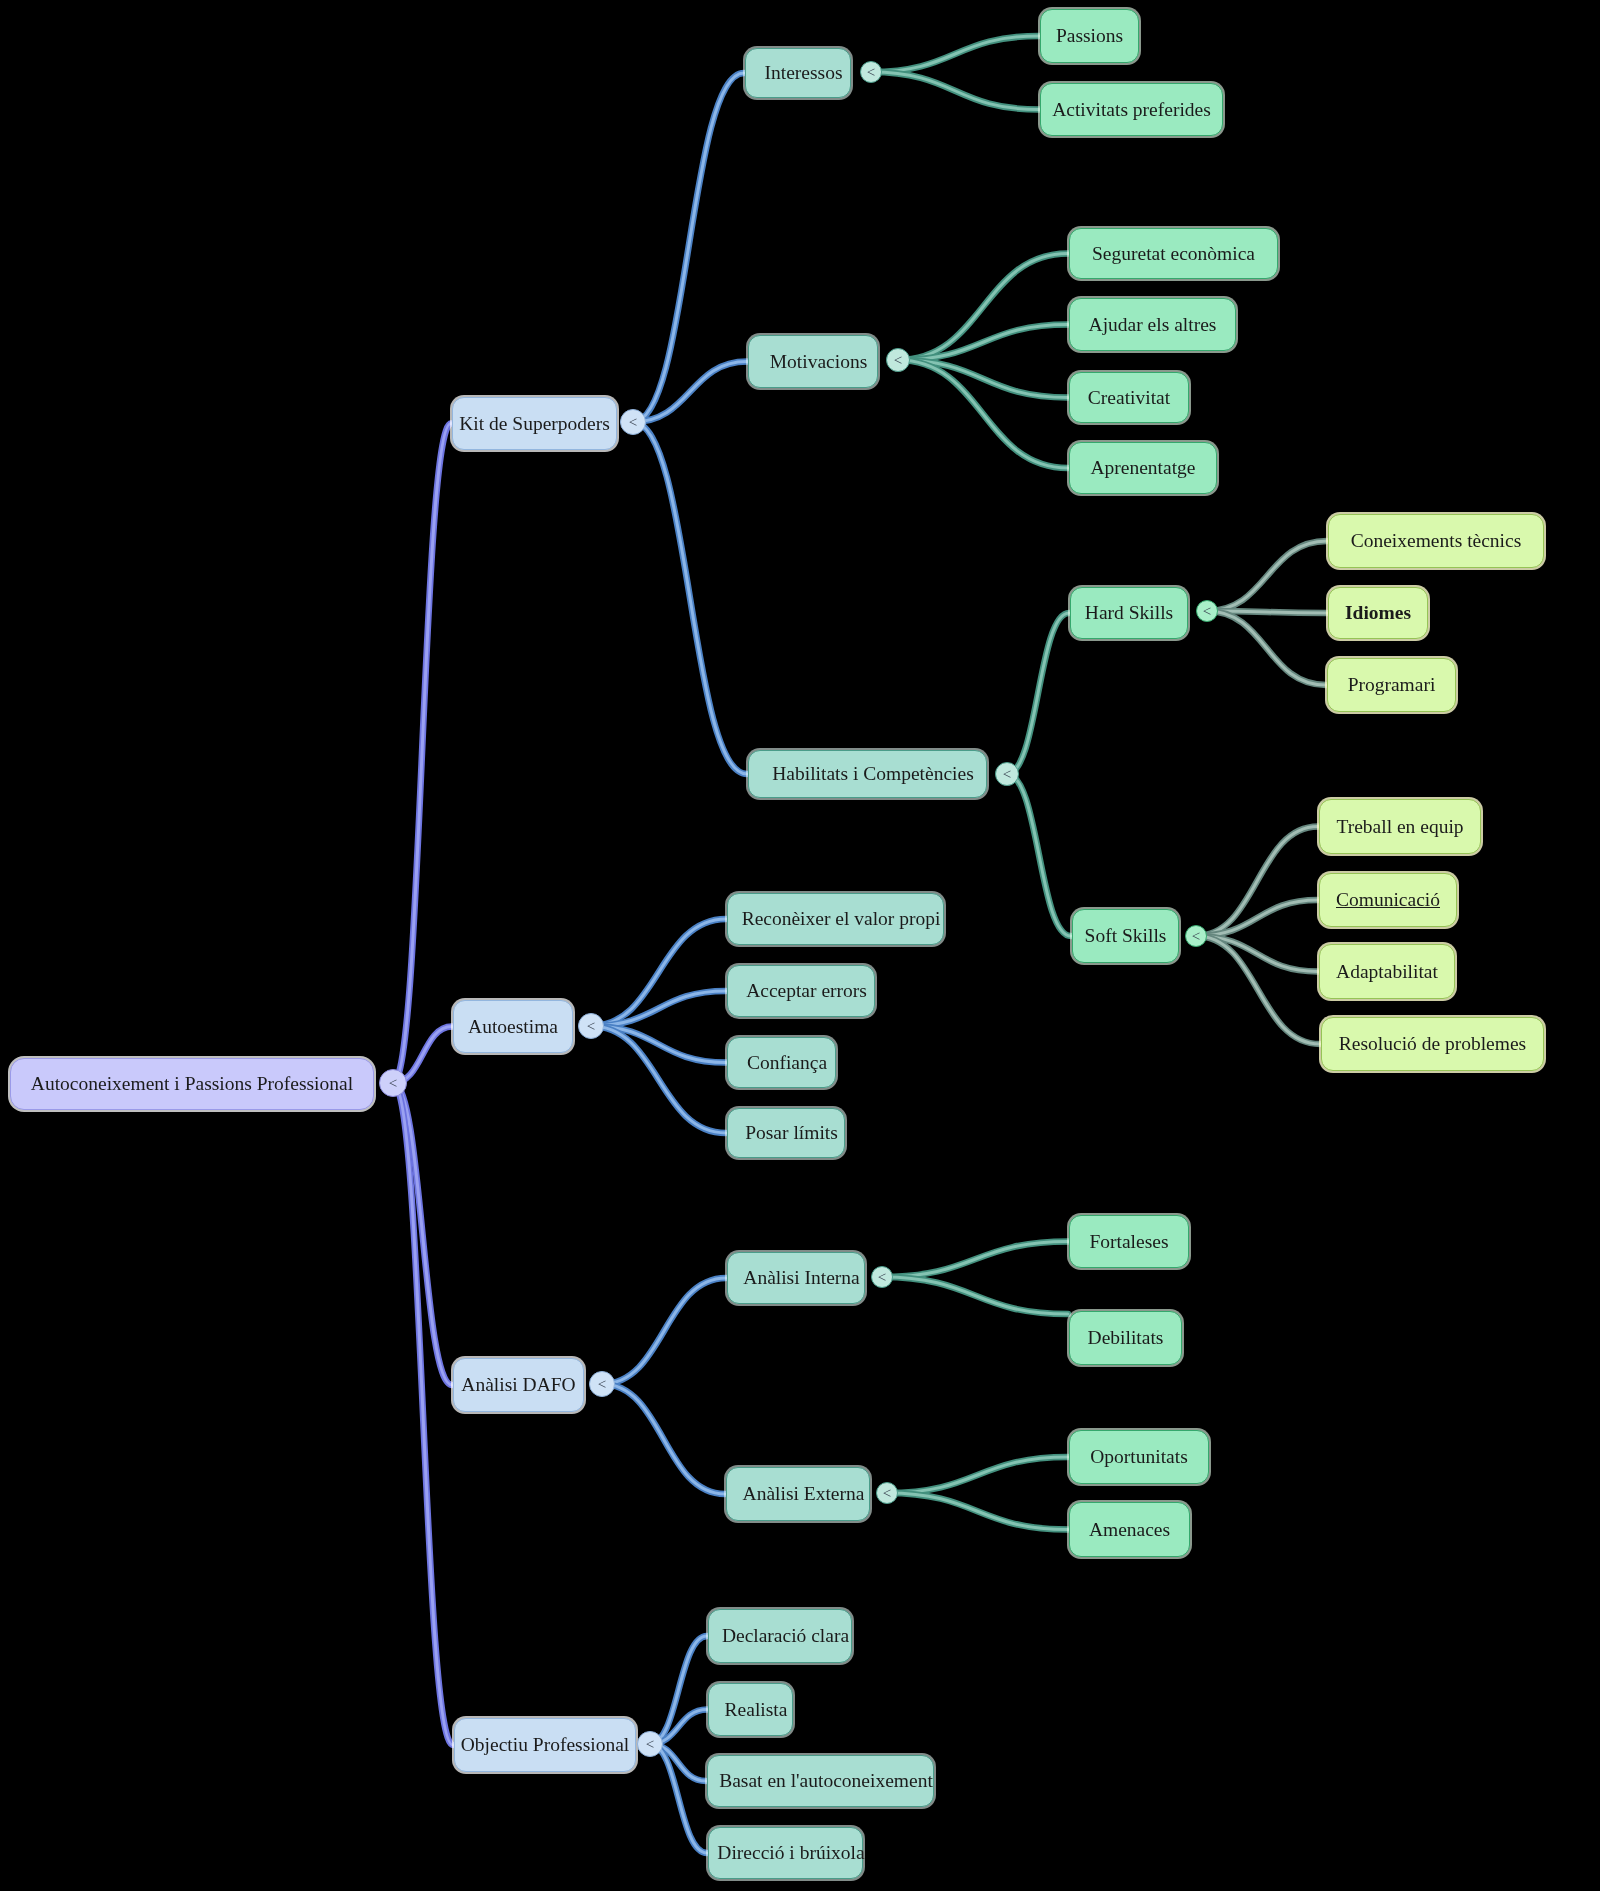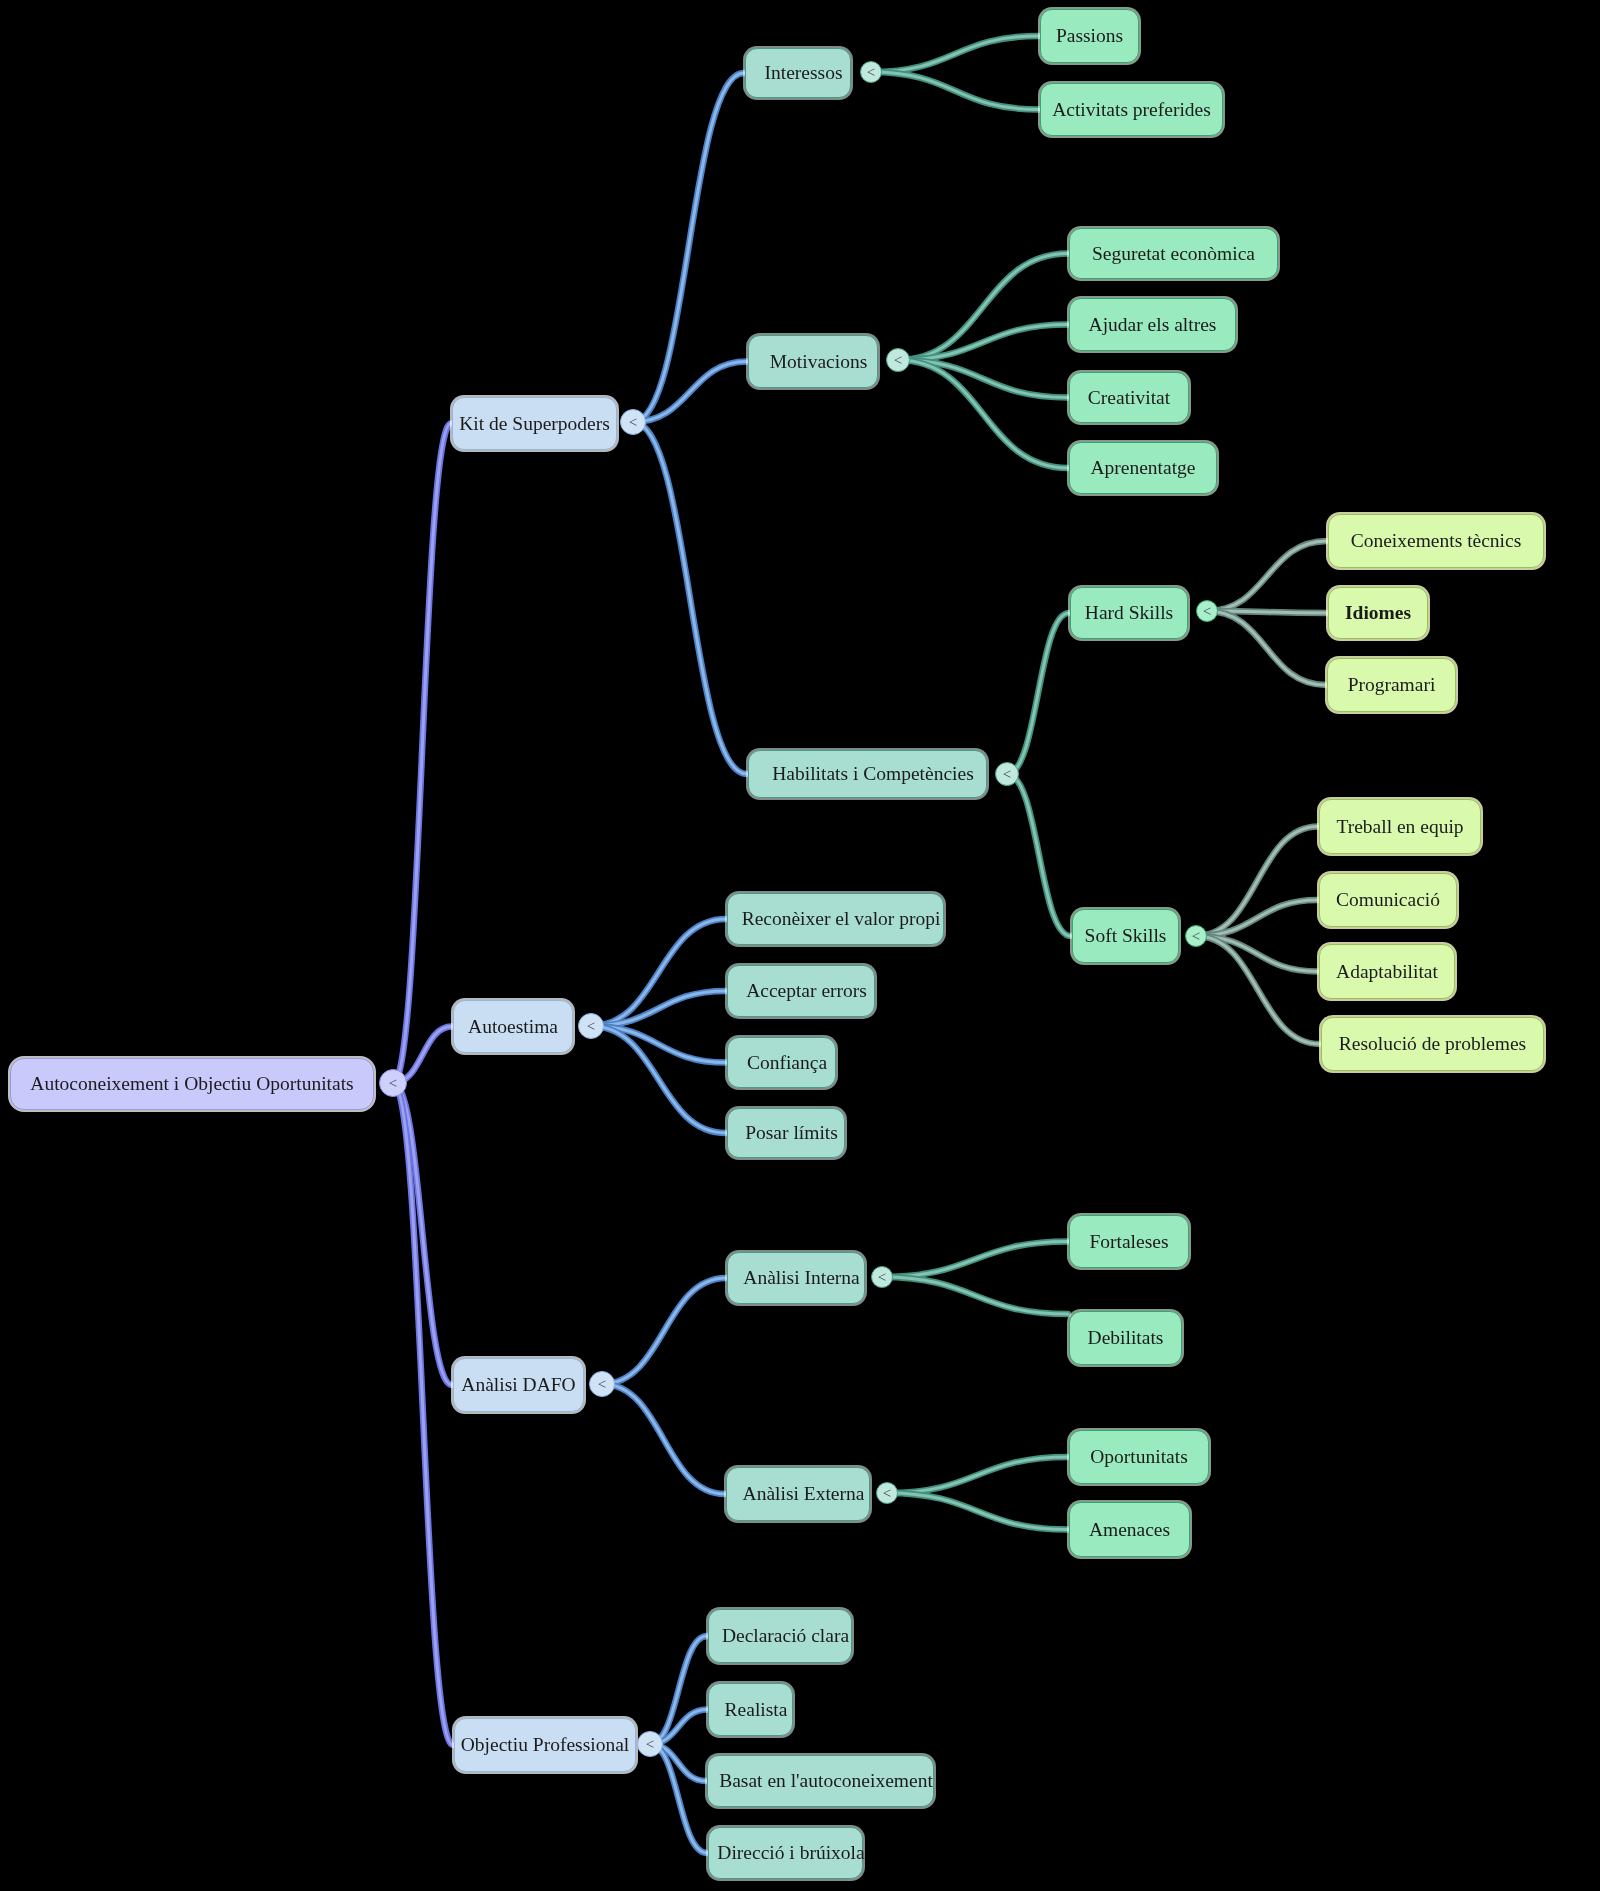--- a/index.html
+++ b/index.html
@@ -185,21 +185,21 @@
       <g>
         <path d="M 1196 936 C 1257 936 1257 971.5 1318 971.5" fill="none" stroke="#65867e" stroke-width="6.5" stroke-linecap="round"></path>
         <path d="M 1196 936 C 1257 936 1257 971.5 1318 971.5" fill="none" stroke="#a2bdb4" stroke-width="3" stroke-linecap="round"></path>
       </g>
       <g>
         <path d="M 1196 936 C 1258 936 1258 1044 1320 1044" fill="none" stroke="#65867e" stroke-width="6.5" stroke-linecap="round"></path>
         <path d="M 1196 936 C 1258 936 1258 1044 1320 1044" fill="none" stroke="#a2bdb4" stroke-width="3" stroke-linecap="round"></path>
       </g>
     </svg>
     <div class="node lv0" style="left: 10px; top: 1058px; width: 364px; height: 52px;">
-      <span class="lbl">Autoconeixement i Objectiu Oportunitats</span>
+      <span class="lbl">Autoconeixement i Passions Professional</span>
     </div>
     <div class="node lv1" style="left: 452px; top: 397px; width: 165px; height: 53px;">
       <span class="lbl">Kit de Superpoders</span>
     </div>
     <div class="node lv1" style="left: 453px; top: 1000px; width: 120px; height: 53px;">
       <span class="lbl">Autoestima</span>
     </div>
     <div class="node lv1" style="left: 453px; top: 1358px; width: 131px; height: 54px;">
       <span class="lbl">Anàlisi DAFO</span>
     </div>
@@ -286,21 +286,21 @@
     </div>
     <div class="node lv4" style="left: 1328px; top: 587px; width: 100px; height: 52px; font-weight: bold;">
       <span class="lbl">Idiomes</span>
     </div>
     <div class="node lv4" style="left: 1327px; top: 658px; width: 129px; height: 54px;">
       <span class="lbl">Programari</span>
     </div>
     <div class="node lv4" style="left: 1319px; top: 799px; width: 162px; height: 55px;">
       <span class="lbl">Treball en equip</span>
     </div>
-    <div class="node lv4" style="left: 1319px; top: 873px; width: 138px; height: 54px;">
+    <div class="node lv4" style="left: 1319px; top: 873px; width: 138px; height: 54px; text-decoration: underline;">
       <span class="lbl">Comunicació</span>
     </div>
     <div class="node lv4" style="left: 1319px; top: 944px; width: 136px; height: 55px;">
       <span class="lbl">Adaptabilitat</span>
     </div>
     <div class="node lv4" style="left: 1321px; top: 1017px; width: 223px; height: 54px;">
       <span class="lbl">Resolució de problemes</span>
     </div>
     <div class="toggle t0" style="left: 379px; top: 1069px; width: 28px; height: 28px;">
       <span>&lt;</span>

